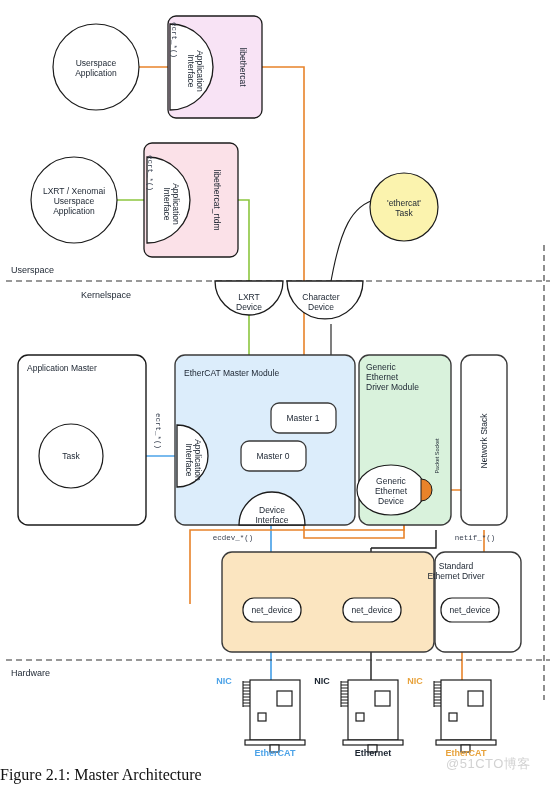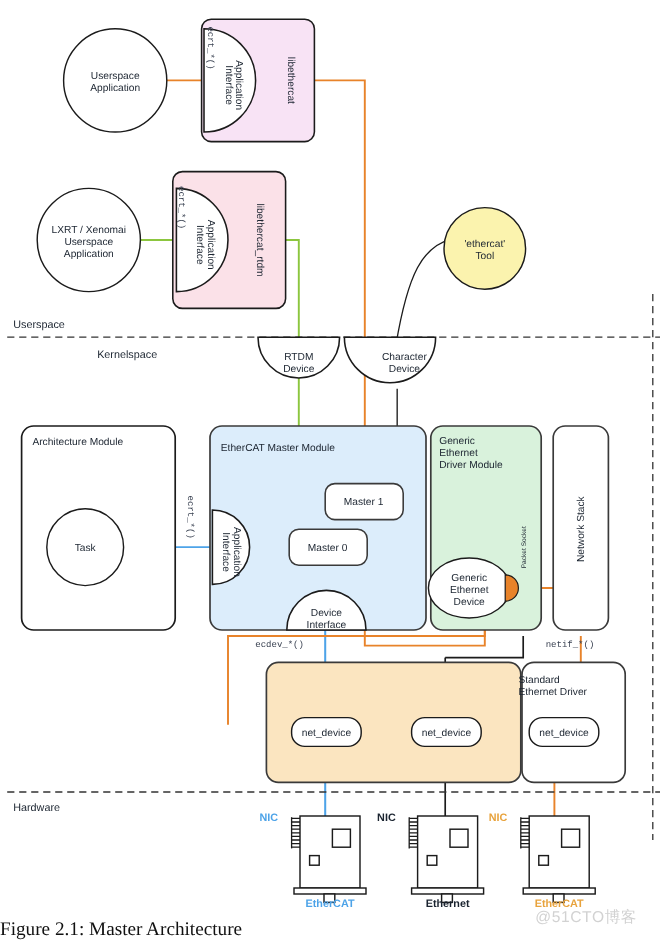--- a/index.html
+++ b/index.html
@@ -187,32 +187,32 @@
 Interface</div>
 
   <div class="lbl rot rot90" style="left:126px;top:195px;width:90px;line-height:9px;">Application
 Interface</div>
 
   <div class="lbl mono rot rot90" style="left:147px;top:35px;width:54px;">ecrt_*()</div>
 
   <div class="lbl mono rot rot90" style="left:123px;top:168px;width:54px;">ecrt_*()</div>
 
   <div class="lbl" style="left:364px;top:198px;width:80px;">'ethercat'
-Tool</div>
+Task</div>
 
   <div class="lbl zone-lbl left" style="left:11px;top:265px;width:120px;">Userspace</div>
   <div class="lbl zone-lbl left" style="left:11px;top:290px;width:120px;text-align:right;">Kernelspace</div>
   <div class="lbl zone-lbl left" style="left:11px;top:668px;width:120px;">Hardware</div>
 
-  <div class="lbl" style="left:204px;top:292px;width:90px;">RTDM
+  <div class="lbl" style="left:204px;top:292px;width:90px;">LXRT
 Device</div>
-  <div class="lbl" style="left:292px;top:292px;width:90px;">Character
+  <div class="lbl" style="left:276px;top:292px;width:90px;">Character
 Device</div>
 
-  <div class="lbl left" style="left:27px;top:363px;width:120px;">Architecture Module</div>
+  <div class="lbl left" style="left:27px;top:363px;width:120px;">Application Master</div>
   <div class="lbl" style="left:26px;top:451px;width:90px;">Task</div>
 
   <div class="lbl left" style="left:184px;top:368px;width:160px;">EtherCAT Master Module</div>
 
   <div class="lbl rot rot90" style="left:148px;top:451px;width:90px;line-height:9px;">Application
 Interface</div>
 
   <div class="lbl mono rot rot90" style="left:131px;top:426px;width:54px;">ecrt_*()</div>
 
   <div class="lbl" style="left:258px;top:413px;width:90px;">Master 1</div>
@@ -230,21 +230,21 @@
 
   <div class="lbl tiny rot rot-90" style="left:404px;top:451px;width:66px;">Packet Socket</div>
 
   <div class="lbl rot rot-90" style="left:444px;top:436px;width:80px;">Network Stack</div>
 
   <div class="lbl mono" style="left:198px;top:533px;width:70px;">ecdev_*()</div>
 
   <div class="lbl mono" style="left:440px;top:533px;width:70px;text-align:center;">netif_*()</div>
 
 
-  <div class="lbl left" style="left:432px;top:561px;width:80px;line-height:10px;">Standard
+  <div class="lbl left" style="left:416px;top:561px;width:80px;line-height:10px;text-align:center;">Standard
 Ethernet Driver</div>
 
   <div class="lbl" style="left:227px;top:605px;width:90px;">net_device</div>
   <div class="lbl" style="left:327px;top:605px;width:90px;">net_device</div>
   <div class="lbl" style="left:425px;top:605px;width:90px;">net_device</div>
 
   <div class="lbl netlbl" style="left:208px;top:676px;width:32px;color:#4da3e8;">NIC</div>
   <div class="lbl netlbl" style="left:306px;top:676px;width:32px;color:#1b2430;">NIC</div>
   <div class="lbl netlbl" style="left:399px;top:676px;width:32px;color:#e8a33d;">NIC</div>
 

